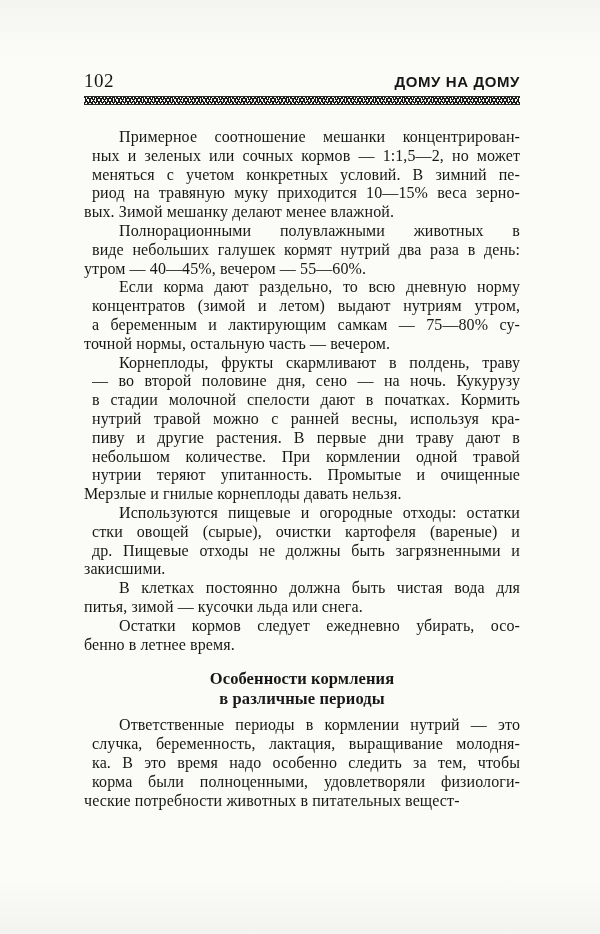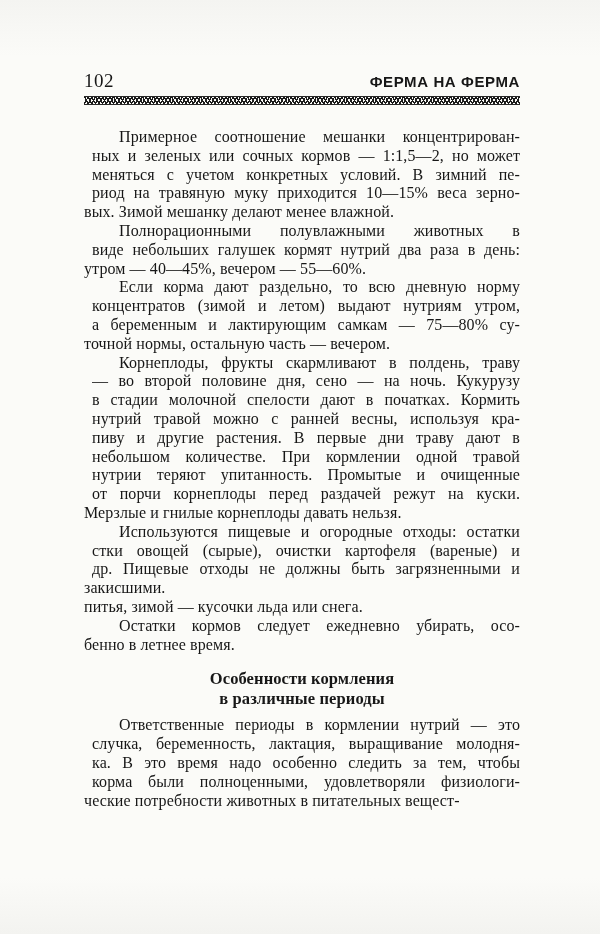--- a/index.html
+++ b/index.html
@@ -73,21 +73,21 @@
     text-align: center;
     white-space: normal;
   }
 </style>
 </head>
 <body>
 
 <div class="page">
   <div class="page-header">
     <span class="page-number">102</span>
-    <span class="running-title">ФЕРМА НА ФЕРМА</span>
+    <span class="running-title">ДОМУ НА ДОМУ</span>
   </div>
   <div class="ornamental-rule"></div>
   <div class="text-block">
       <div class="paragraph">
         <div class="line first justify">Примерное соотношение мешанки концентрирован-</div>
         <div class="line justify">ных и зеленых или сочных кормов — 1:1,5—2, но может</div>
         <div class="line justify">меняться с учетом конкретных условий. В зимний пе-</div>
         <div class="line justify">риод на травяную муку приходится 10—15% веса зерно-</div>
         <div class="line last">вых. Зимой мешанку делают менее влажной.</div>
       </div>
@@ -103,30 +103,30 @@
         <div class="line last">точной нормы, остальную часть — вечером.</div>
       </div>
       <div class="paragraph">
         <div class="line first justify">Корнеплоды, фрукты скармливают в полдень, траву</div>
         <div class="line justify">— во второй половине дня, сено — на ночь. Кукурузу</div>
         <div class="line justify">в стадии молочной спелости дают в початках. Кормить</div>
         <div class="line justify">нутрий травой можно с ранней весны, используя кра-</div>
         <div class="line justify">пиву и другие растения. В первые дни траву дают в</div>
         <div class="line justify">небольшом количестве. При кормлении одной травой</div>
         <div class="line justify">нутрии теряют упитанность. Промытые и очищенные</div>
-        <div class="line justify">от порчи корнеплоды перед раздачей режут на куски.</div>
         <div class="line last">Мерзлые и гнилые корнеплоды давать нельзя.</div>
       </div>
       <div class="paragraph">
         <div class="line first justify">Используются пищевые и огородные отходы: остатки</div>
         <div class="line justify">стки овощей (сырые), очистки картофеля (вареные) и</div>
         <div class="line justify">др. Пищевые отходы не должны быть загрязненными и</div>
         <div class="line last">закисшими.</div>
       </div>
       <div class="paragraph">
+        <div class="line first justify">В клетках постоянно должна быть чистая вода для</div>
         <div class="line last">питья, зимой — кусочки льда или снега.</div>
       </div>
       <div class="paragraph">
         <div class="line first justify">Остатки кормов следует ежедневно убирать, осо-</div>
         <div class="line last">бенно в летнее время.</div>
       </div>
       <div class="heading">
         <div class="line center">Особенности кормления</div>
         <div class="line center">в различные периоды</div>
       </div>

